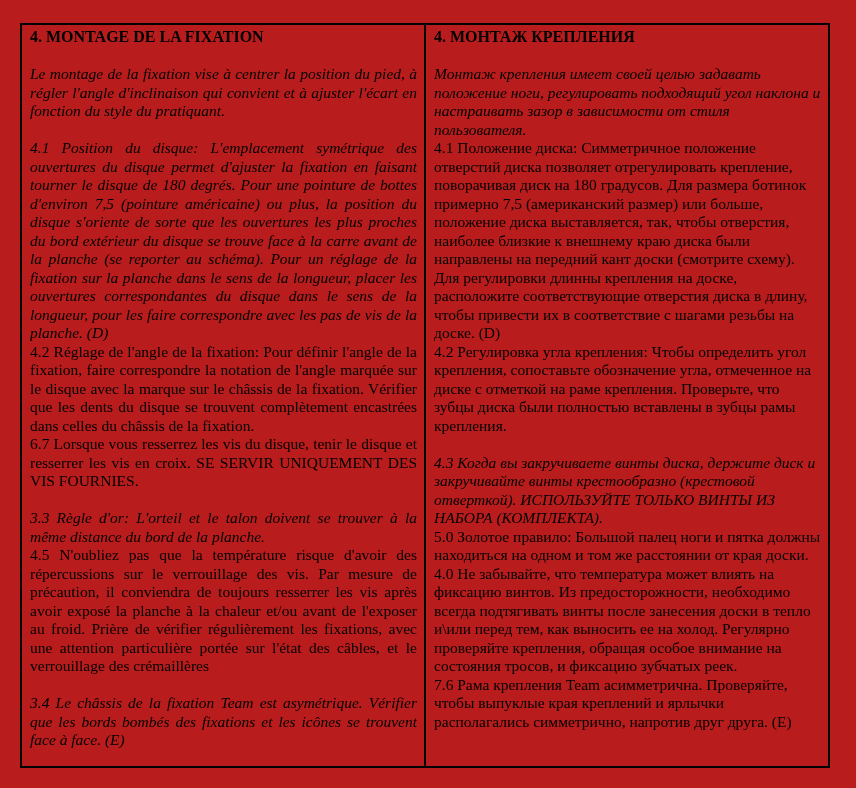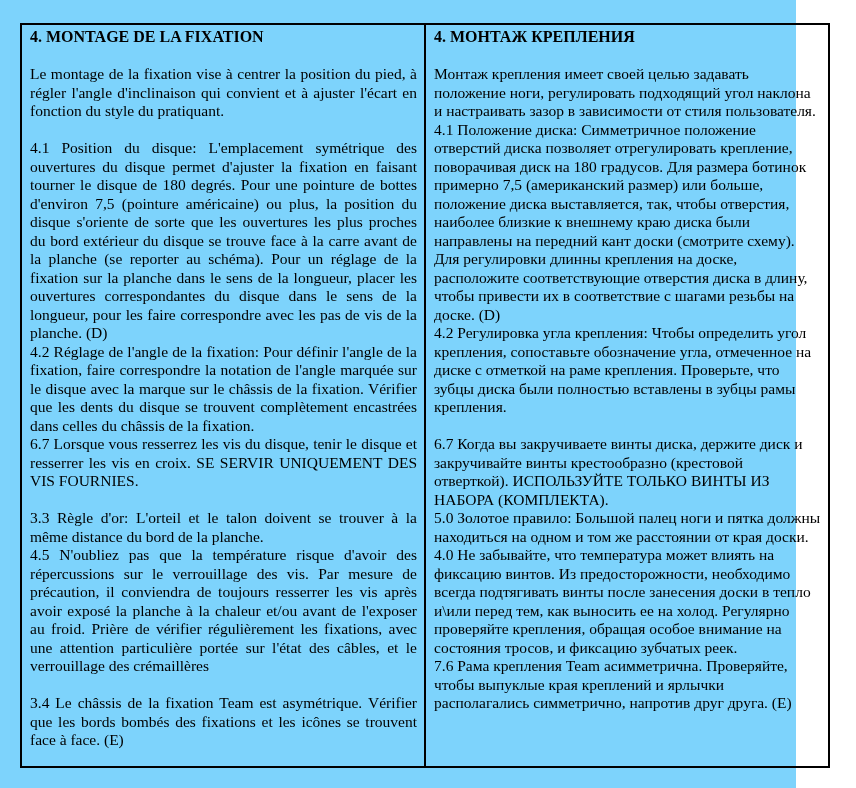--- a/index.html
+++ b/index.html
@@ -2,23 +2,23 @@
 <html><head>
 <meta charset="utf-8">
 <style>
   html, body {
     margin: 0;
     padding: 0;
     background: #ffffff;
   }
   .sheet {
     position: relative;
-    width: 796px;
+    width: 856px;
     height: 788px;
-    background: #7dd3fc;
+    background: #b91c1c;
     font-family: "Liberation Serif", "DejaVu Serif", serif;
     color: #000000;
   }
   table.doc-table {
     position: absolute;
     left: 20px;
     top: 23px;
     width: 810px;
     border-collapse: collapse;
     table-layout: fixed;
@@ -37,21 +37,21 @@
   .cell-inner.justified { text-align: justify; }
   .cell-inner.leftalign { text-align: left; }
   .col-title {
     margin: 0;
     font-size: 16px;
     font-weight: 700;
     line-height: 18.5px;
     text-align: left;
   }
   .para { margin: 0; }
-  .gap-before { margin-top: 18.5px; }
+  .gap-before { margin-top: 18.5px; font-style: italic; }
 </style>
 </head>
 <body>
 
 <div class="sheet">
   <table class="doc-table">
     <tbody>
       <tr>
 
         <td>
@@ -66,21 +66,21 @@
             <p class="para gap-before">3.4  Le châssis de la fixation Team est asymétrique. Vérifier que les bords bombés des fixations et les icônes se trouvent face à face. (E)</p>
           </div>
         </td>
 
         <td>
           <div class="cell-inner leftalign">
             <p class="col-title">4. МОНТАЖ КРЕПЛЕНИЯ</p>
             <p class="para gap-before">Монтаж крепления имеет своей целью задавать положение ноги, регулировать подходящий угол наклона и настраивать зазор в зависимости от стиля пользователя.</p>
             <p class="para">4.1 Положение диска: Симметричное положение отверстий диска позволяет отрегулировать крепление, поворачивая диск на 180 градусов. Для размера ботинок примерно 7,5 (американский размер) или больше, положение диска выставляется, так, чтобы отверстия, наиболее близкие к внешнему краю диска были направлены на передний кант доски (смотрите схему). Для регулировки длинны крепления на доске, расположите соответствующие отверстия диска в длину, чтобы привести их в соответствие с шагами резьбы на доске. (D)</p>
             <p class="para">4.2 Регулировка угла крепления: Чтобы определить угол крепления, сопоставьте обозначение угла, отмеченное на диске с отметкой на раме крепления. Проверьте, что зубцы диска были полностью вставлены в зубцы рамы крепления.</p>
-            <p class="para gap-before">6.7 Когда вы закручиваете винты диска, держите диск и закручивайте винты крестообразно  (крестовой отверткой). ИСПОЛЬЗУЙТЕ ТОЛЬКО ВИНТЫ ИЗ НАБОРА (КОМПЛЕКТА).</p>
+            <p class="para gap-before">4.3 Когда вы закручиваете винты диска, держите диск и закручивайте винты крестообразно  (крестовой отверткой). ИСПОЛЬЗУЙТЕ ТОЛЬКО ВИНТЫ ИЗ НАБОРА (КОМПЛЕКТА).</p>
             <p class="para">5.0 Золотое правило: Большой палец ноги и пятка должны находиться на одном и том же расстоянии от края доски.</p>
             <p class="para">4.0 Не забывайте, что температура может влиять на фиксацию винтов. Из предосторожности, необходимо всегда подтягивать винты после занесения доски в тепло и\или перед тем, как выносить ее на холод. Регулярно проверяйте крепления, обращая особое внимание на состояния тросов, и фиксацию зубчатых реек.</p>
             <p class="para">7.6 Рама крепления Team  асимметрична. Проверяйте, чтобы выпуклые края креплений и ярлычки располагались симметрично, напротив друг друга. (E)</p>
           </div>
         </td>
 
       </tr>
     </tbody>
   </table>
 </div>

